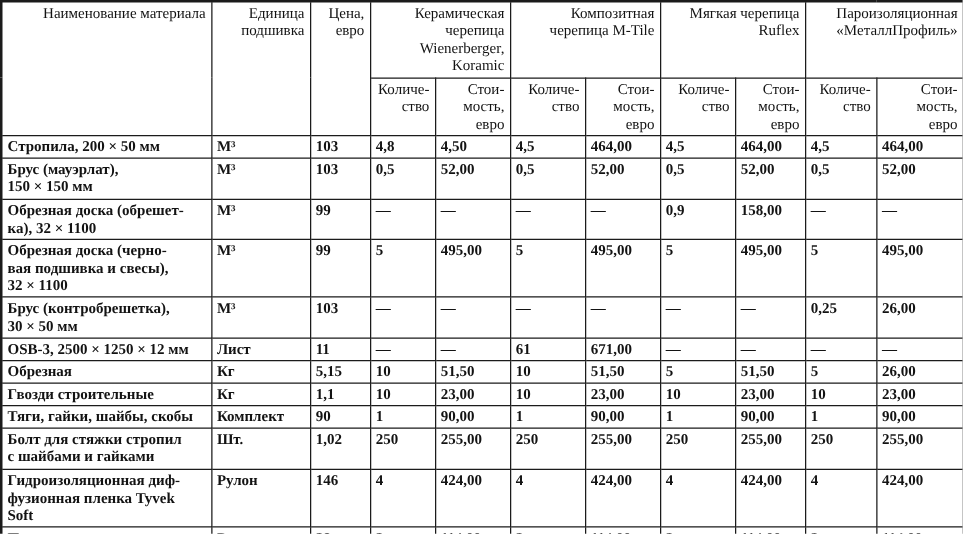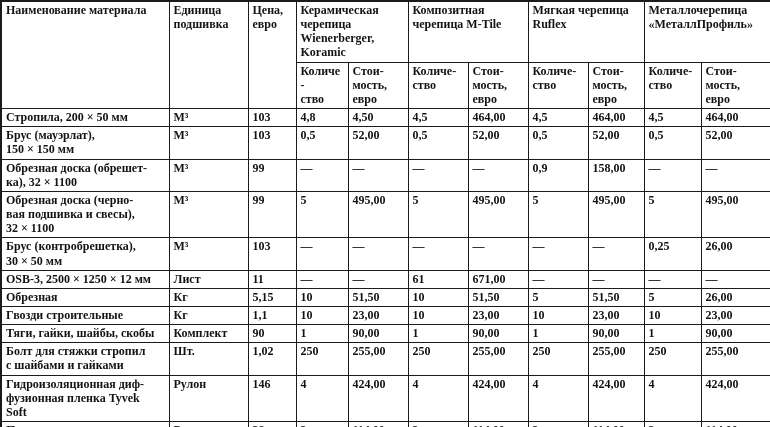--- a/index.html
+++ b/index.html
@@ -29,21 +29,22 @@
     border: 1px solid #1b1b1b;
     padding: 1px 4px 2px 4px;
     vertical-align: top;
     text-align: left;
     line-height: 1.18;
     white-space: pre-line;
     overflow: hidden;
     overflow-wrap: break-word;
   }
   table.materials thead th {
-    font-weight: bold;
+    font-weight: normal;
+    text-align: right;
   }
 </style>
 </head>
 <body>
 
 <div class="page">
   <table class="materials">
     <colgroup>
       <col style="width:168px">
         <col style="width:79px">
@@ -65,21 +66,21 @@
         <th rowspan="2">Цена,
 евро</th>
         <th colspan="2">Керамическая
 черепица
 Wienerberger,
 Koramic</th>
         <th colspan="2">Композитная
 черепица M-Tile</th>
         <th colspan="2">Мягкая черепица
 Ruflex</th>
-        <th colspan="2">Металлочерепица
+        <th colspan="2">Пароизоляционная
 «МеталлПрофиль»</th>
       </tr>
       <tr>
         <th>Количе-
 ство</th>
         <th>Стои-
 мость,
 евро</th>
         <th>Количе-
 ство</th>

